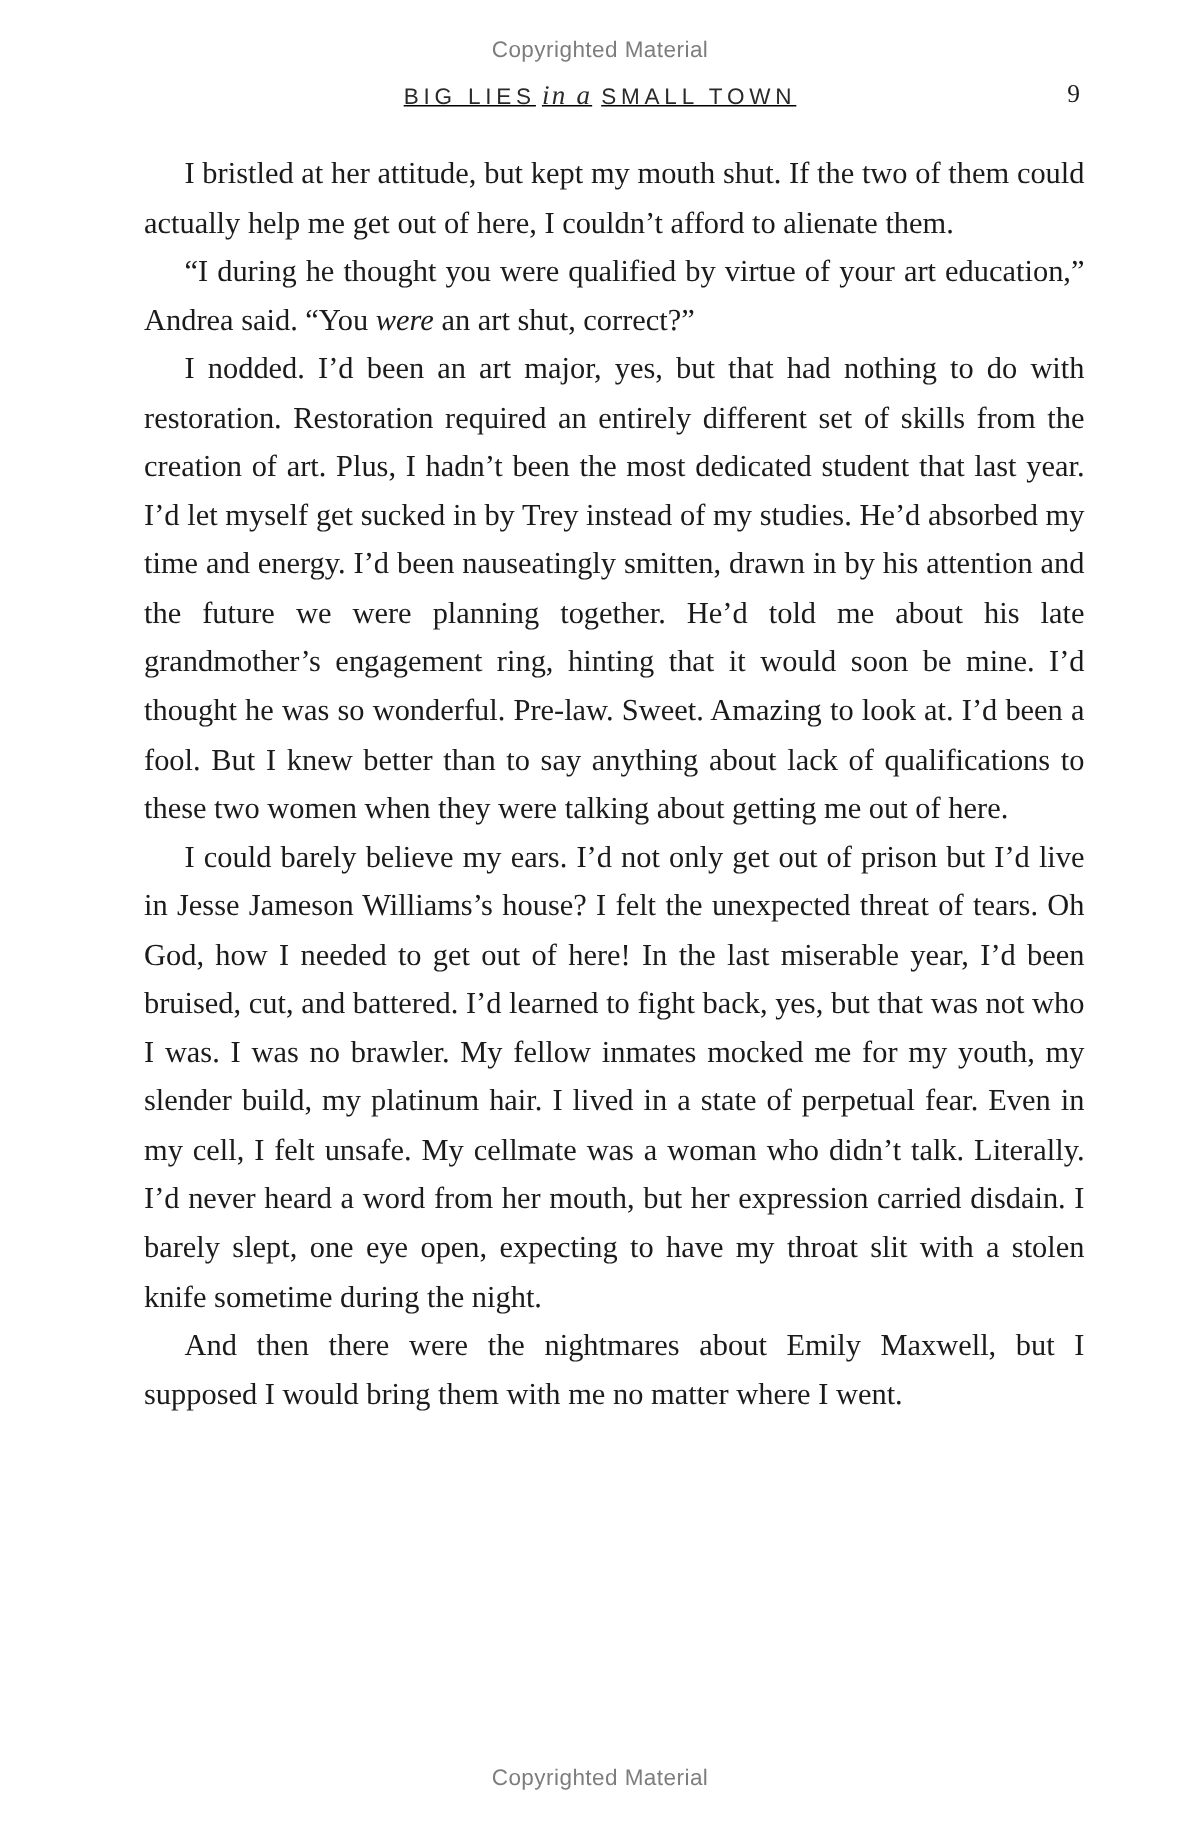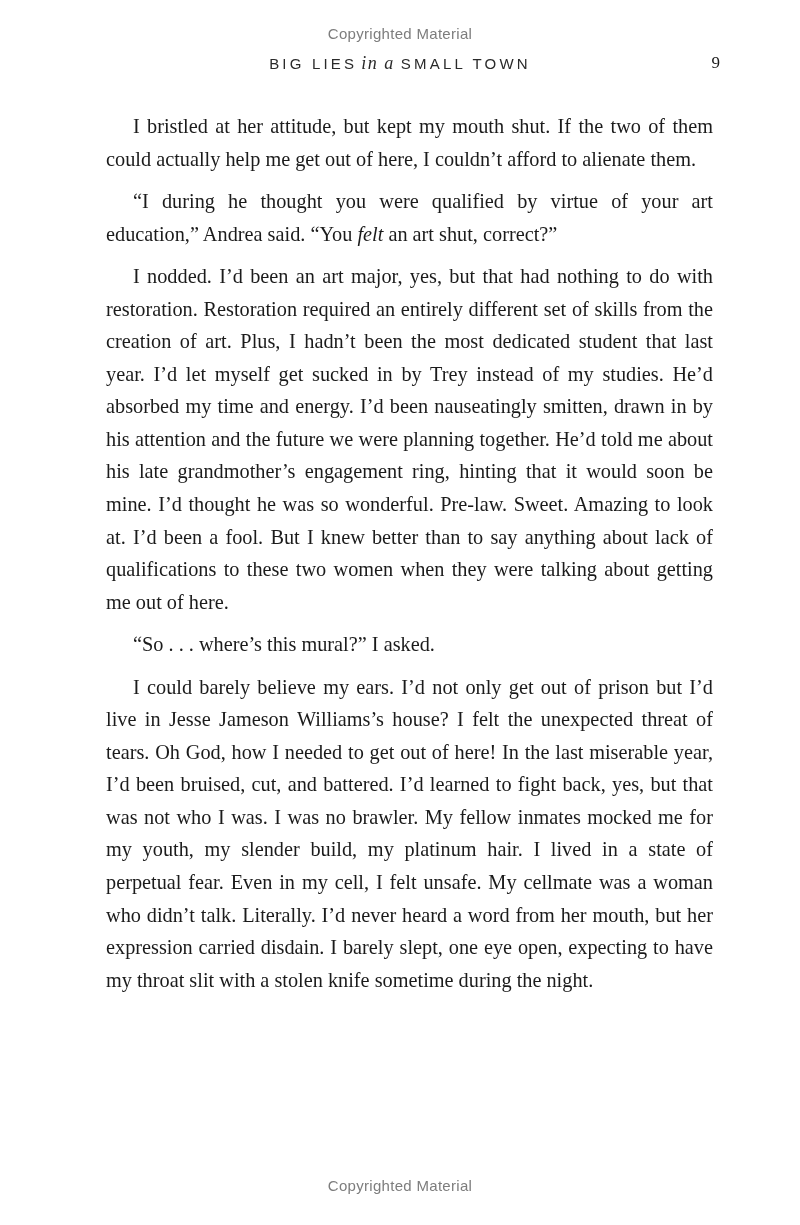--- a/index.html
+++ b/index.html
@@ -28,20 +28,21 @@
   .notice.top { top: 25px; }
   .notice.bottom { top: 1177px; }
   .running-head {
     position: absolute;
     top: 53px;
     left: 0;
     right: 0;
     height: 22px;
     text-align: center;
     white-space: nowrap;
+    text-decoration: underline;
   }
   .head-title {
     font-family: "Liberation Sans", sans-serif;
     font-size: 15px;
     font-weight: 500;
     color: #2a2a2a;
     letter-spacing: 3.2px;
   }
   .head-title .ital {
     font-family: "Liberation Serif", serif;
@@ -65,21 +66,21 @@
     top: 100px;
     left: 96px;
     width: 627px;
     font-family: "Liberation Serif", "DejaVu Serif", serif;
     font-size: 20.3px;
     line-height: 32.55px;
     color: #1b1b1b;
     text-align: justify;
   }
   .body-text p {
-    margin: 10px;
+    margin: 0;
     padding: 0;
     text-indent: 27px;
   }
   .body-text p i {
     font-style: italic;
   }
 </style>
 </head>
 <body>
 
@@ -89,21 +90,21 @@
 
   <div class="running-head">
     <span class="head-title">
       <span>BIG LIES</span><span class="ital">in a</span><span>SMALL TOWN</span>
     </span>
     <span class="page-num">9</span>
   </div>
 
   <div class="body-text" id="paragraphs">
       <p><span>I bristled at her attitude, but kept my mouth shut. If the two of them could actually help me get out of here, I couldn’t afford to alienate them.</span></p>
-      <p><span>“I during he thought you were qualified by virtue of your art education,” Andrea said. “You </span><i>felt</i><span> an art shut, correct?”</span></p>
+      <p><span>“I during he thought you were qualified by virtue of your art education,” Andrea said. “You </span><i>were</i><span> an art shut, correct?”</span></p>
       <p><span>I nodded. I’d been an art major, yes, but that had nothing to do with restoration. Restoration required an entirely different set of skills from the creation of art. Plus, I hadn’t been the most dedicated student that last year. I’d let myself get sucked in by Trey instead of my studies. He’d absorbed my time and energy. I’d been nauseatingly smitten, drawn in by his attention and the future we were planning together. He’d told me about his late grandmother’s engagement ring, hinting that it would soon be mine. I’d thought he was so wonderful. Pre-law. Sweet. Amazing to look at. I’d been a fool. But I knew better than to say anything about lack of qualifications to these two women when they were talking about getting me out of here.</span></p>
-      <p><span>“So . . . where’s this mural?” I asked.</span></p>
       <p><span>I could barely believe my ears. I’d not only get out of prison but I’d live in Jesse Jameson Williams’s house? I felt the unexpected threat of tears. Oh God, how I needed to get out of here! In the last miserable year, I’d been bruised, cut, and battered. I’d learned to fight back, yes, but that was not who I was. I was no brawler. My fellow inmates mocked me for my youth, my slender build, my platinum hair. I lived in a state of perpetual fear. Even in my cell, I felt unsafe. My cellmate was a woman who didn’t talk. Literally. I’d never heard a word from her mouth, but her expression carried disdain. I barely slept, one eye open, expecting to have my throat slit with a stolen knife sometime during the night.</span></p>
+      <p><span>And then there were the nightmares about Emily Maxwell, but I supposed I would bring them with me no matter where I went.</span></p>
     </div>
 
   <div class="notice bottom">Copyrighted Material</div>
 
 </div>
 
 </body></html>

